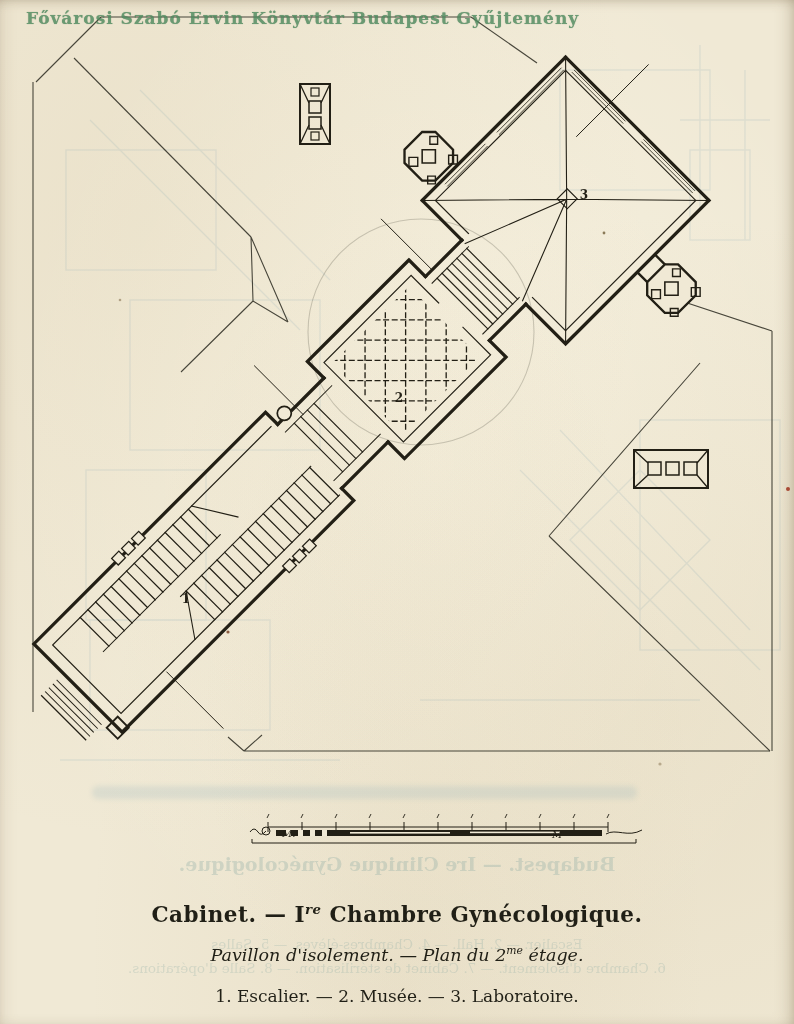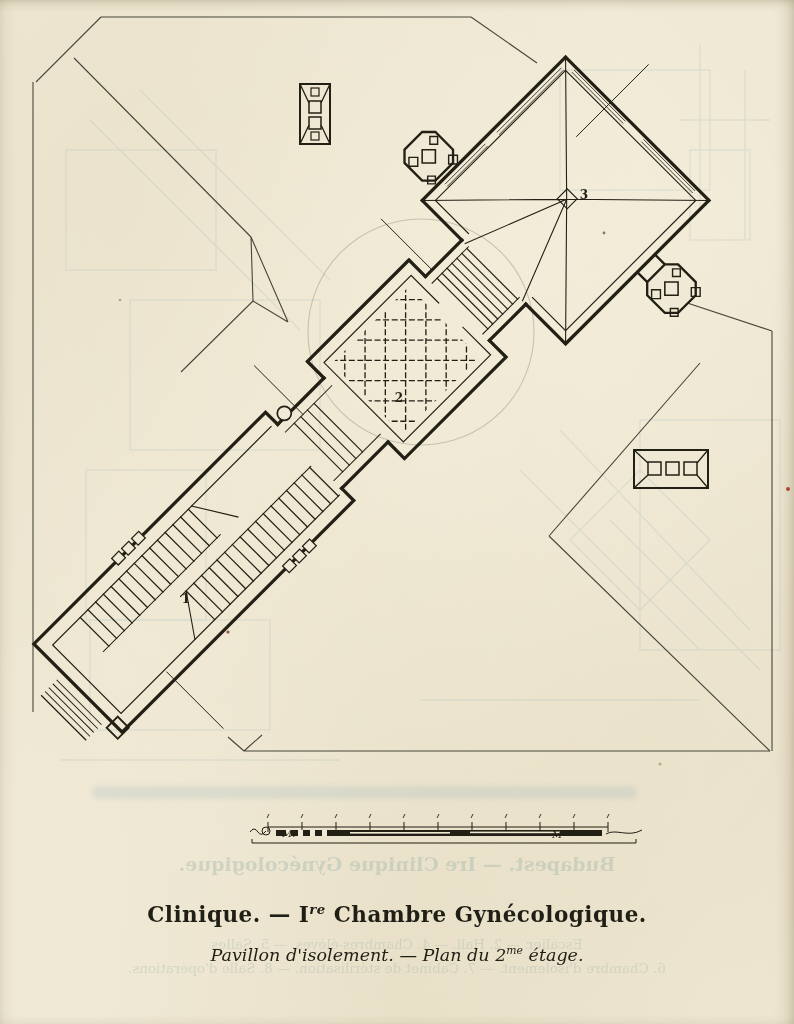--- a/index.html
+++ b/index.html
@@ -211,17 +211,19 @@
 
     <g stroke="none">
       <circle cx="788" cy="489" r="2" fill="#a84a35"></circle>
       <circle cx="228" cy="632" r="1.6" fill="#8a5b40"></circle>
       <circle cx="604" cy="233" r="1.4" fill="#8a7a58"></circle>
       <circle cx="660" cy="764" r="1.6" fill="#b8a98c"></circle>
       <circle cx="120" cy="300" r="1.3" fill="#b0a184"></circle>
     </g>
   </svg>
 
-
-  <div class="abs cap cap-title"><span>Clinique. — I</span><sup>re</sup><span> Chambre Gynécologique.</span></div>
+  <div class="abs watermark">Fővárosi Szabó Ervin Könyvtár Budapest Gyűjtemény</div>
+
+  <div class="abs cap cap-title"><span>Cabinet. — I</span><sup>re</sup><span> Chambre Gynécologique.</span></div>
   <div class="abs cap cap-sub"><span>Pavillon d'isolement. — Plan du 2</span><sup>me</sup><span> étage.</span></div>
+  <div class="abs cap cap-legend">1. Escalier. — 2. Musée. — 3. Laboratoire.</div>
 
 </div>
 
 </body></html>

